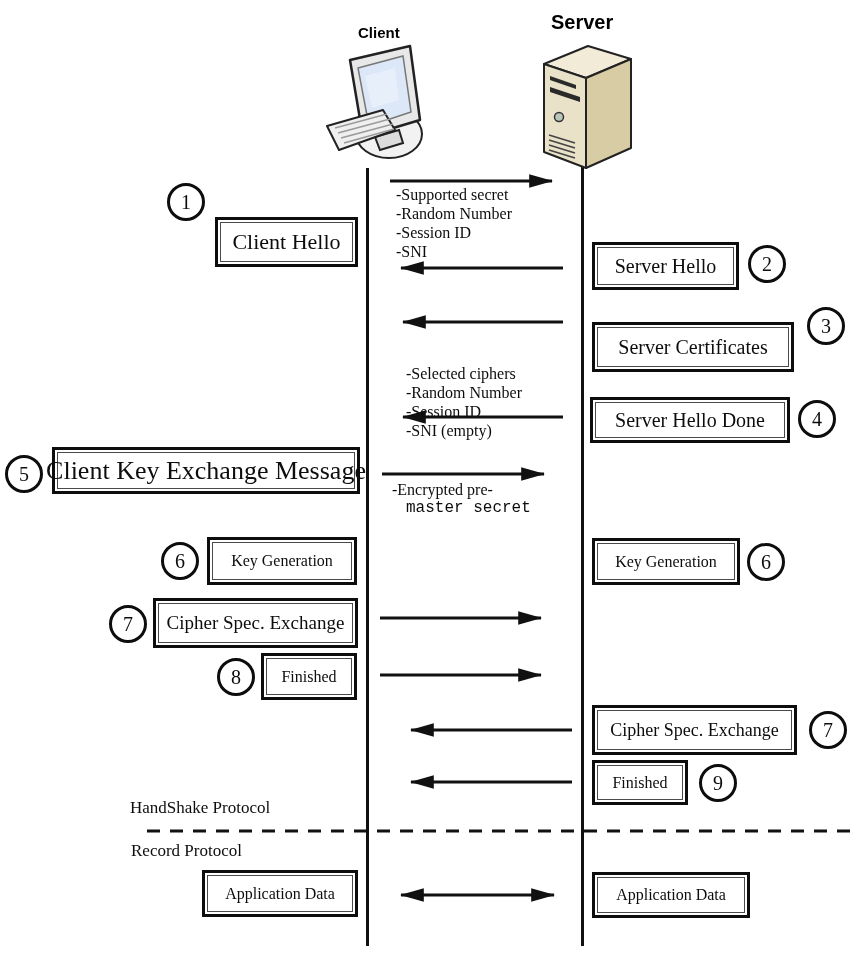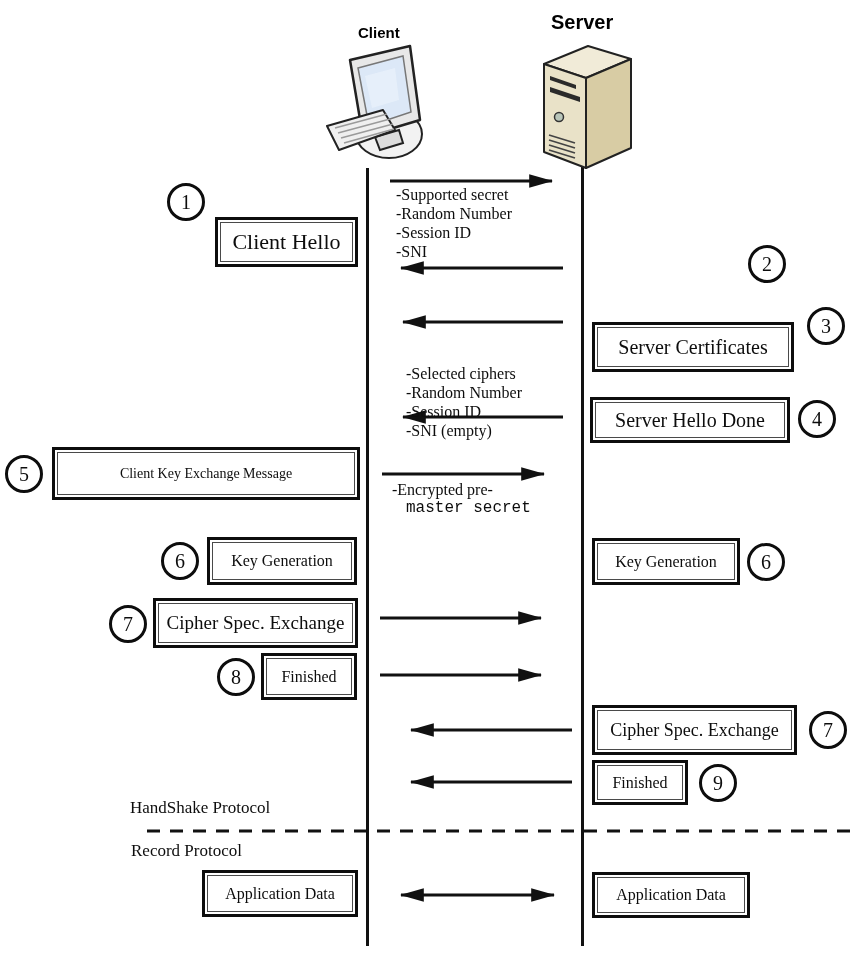--- a/index.html
+++ b/index.html
@@ -21,21 +21,21 @@
           background:#fff;display:flex;align-items:center;justify-content:center;
           font-size:20px;box-sizing:border-box;}
   .note{position:absolute;font-size:16px;line-height:19px;white-space:nowrap;}
   .note .indent{padding-left:14px;font-family:Liberation Mono, monospace;}
   .section-label{position:absolute;font-size:17px;}
   
   #box-client-hello{left:215px;top:178px;width:143px;height:50px;font-size:22px;margin-top:39px;}
   #box-server-hello{left:592px;top:242px;width:147px;height:48px;font-size:20px;}
   #box-server-certificates{left:592px;top:298px;width:202px;height:50px;font-size:20px;margin-top:24px;}
   #box-server-hello-done{left:590px;top:397px;width:200px;height:46px;font-size:20px;}
-  #box-client-key-exchange{left:52px;top:447px;width:308px;height:53px;font-size:14px;}
+  #box-client-key-exchange{left:52px;top:447px;width:308px;height:47px;font-size:26px;}
   #box-key-gen-client{left:207px;top:537px;width:150px;height:48px;font-size:16px;}
   #box-key-gen-server{left:592px;top:538px;width:148px;height:47px;font-size:16px;}
   #box-cipher-client{left:153px;top:598px;width:205px;height:50px;font-size:19px;}
   #box-finished-client{left:261px;top:653px;width:96px;height:47px;font-size:16px;}
   #box-cipher-server{left:592px;top:705px;width:205px;height:50px;font-size:18px;}
   #box-finished-server{left:592px;top:760px;width:96px;height:45px;font-size:16px;}
   #box-app-client{left:202px;top:870px;width:156px;height:47px;font-size:16px;}
   #box-app-server{left:592px;top:872px;width:158px;height:46px;font-size:16px;}
   
   #c1{left:167px;top:183px;} #c2{left:748px;top:245px;} #c3{left:807px;top:307px;}
@@ -100,20 +100,21 @@
     <polygon points="14,36 40,45 40,49 14,40" fill="#2a2a2a"></polygon>
     <polygon points="14,47 44,57 44,62 14,52" fill="#2a2a2a"></polygon>
     <circle cx="23" cy="77" r="4.5" fill="#b9c6ba" stroke="#333" stroke-width="1.5"></circle>
     <line x1="13" y1="95" x2="39" y2="103" stroke="#444" stroke-width="1.8"></line>
     <line x1="13" y1="100" x2="39" y2="108" stroke="#444" stroke-width="1.8"></line>
     <line x1="13" y1="105" x2="39" y2="113" stroke="#444" stroke-width="1.8"></line>
     <line x1="13" y1="110" x2="39" y2="118" stroke="#444" stroke-width="1.8"></line>
   </svg>
 
   <div id="box-client-hello" class="box">Client Hello</div>
+  <div id="box-server-hello" class="box">Server Hello</div>
   <div id="box-server-certificates" class="box">Server Certificates</div>
   <div id="box-server-hello-done" class="box">Server Hello Done</div>
   <div id="box-client-key-exchange" class="box">Client Key Exchange Message</div>
   <div id="box-key-gen-client" class="box">Key Generation</div>
   <div id="box-key-gen-server" class="box">Key Generation</div>
   <div id="box-cipher-client" class="box">Cipher Spec. Exchange</div>
   <div id="box-finished-client" class="box">Finished</div>
   <div id="box-cipher-server" class="box">Cipher Spec. Exchange</div>
   <div id="box-finished-server" class="box">Finished</div>
   <div id="box-app-client" class="box">Application Data</div>

